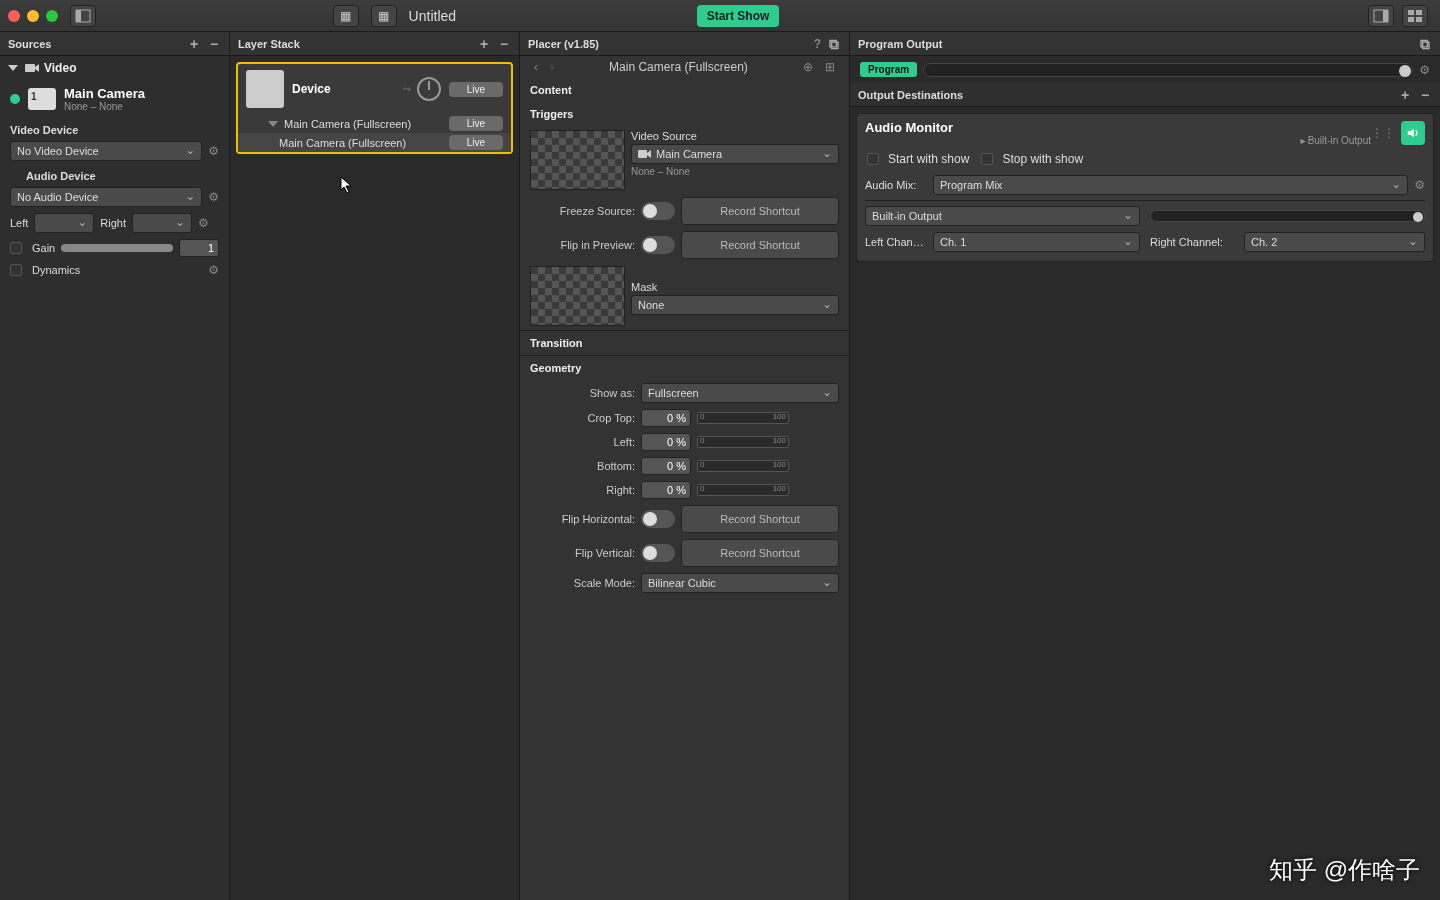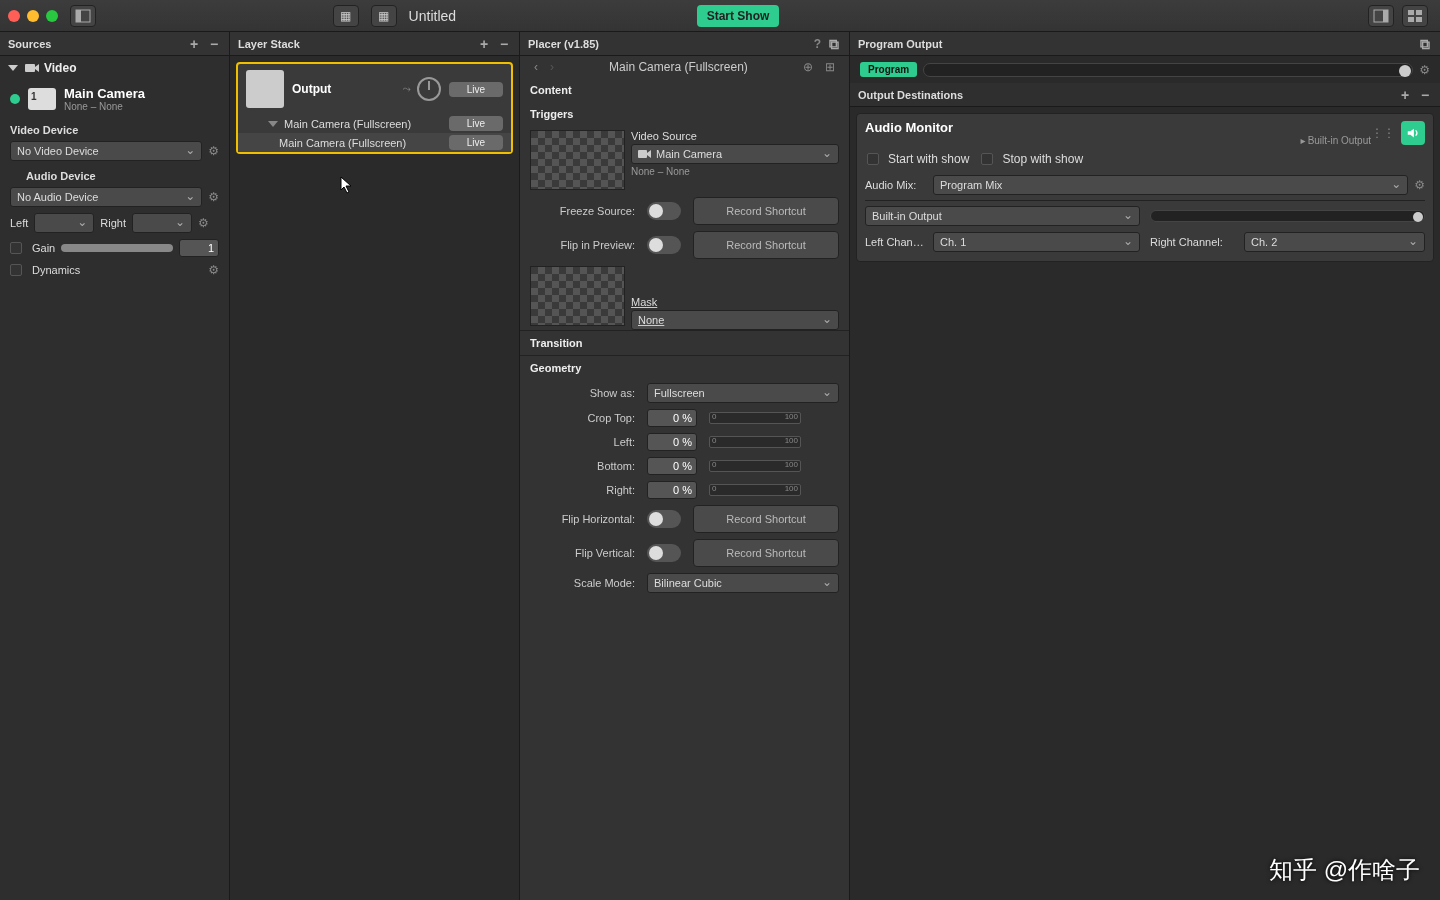--- a/index.html
+++ b/index.html
@@ -53,21 +53,21 @@
 .layer-row { display:flex; align-items:center; padding:2px 8px 2px 30px; font-size:11px; color:#ddd; }
 .layer-row .disclosure{border-top-color:#888; margin-right:6px;}
 .layer-row .spacer{flex:1;}
 
 .insp-nav { display:flex; align-items:center; padding:4px 8px; color:#ccc; font-size:12px; }
 .insp-nav .arrow{color:#888; padding:0 6px;}
 .insp-nav .spacer{flex:1;}
 .section-label { padding:6px 10px; font-weight:700; font-size:11px; color:#eee; }
 .section { border-top:1px solid #222; }
 .thumb-checker { width:95px; height:60px; margin:4px 0 4px 10px; background: repeating-conic-gradient(#555 0 25%, #3a3a3a 0 50%) 0 0/14px 14px; border:1px solid #222;}
-.insp-row { display:flex; align-items:center; padding:3px 10px; gap:12px;}
+.insp-row { display:flex; align-items:center; padding:3px 10px; gap:6px;}
 .insp-row .rl { width:105px; text-align:right; color:#ccc; font-size:11px;}
 .toggle { width:34px; height:18px; background:#555; border-radius:9px; position:relative;}
 .toggle::after{content:""; position:absolute; left:2px; top:2px; width:14px; height:14px; background:#ddd; border-radius:50%;}
 .shortcut-btn { flex:1; height:28px; background:#4a4a4a; border:1px solid #222; border-radius:4px; color:#bbb; font-size:11px; display:flex; align-items:center; justify-content:center;}
 .mini-slider { width:92px; height:12px; background:#2a2a2a; border:1px solid #555; border-radius:2px; position:relative; font-size:8px; color:#888;}
 .mini-slider .t0{position:absolute; left:2px; top:-1px;} .mini-slider .t1{position:absolute; right:2px; top:-1px;}
 
 .prog-bar { display:flex; align-items:center; padding:6px 10px; gap:6px;}
 .prog-badge { background:#2ecc8f; color:#111; font-size:10px; padding:2px 8px; border-radius:3px; font-weight:600;}
 .prog-track { flex:1; height:14px; background:#222; border:1px solid #444; border-radius:7px; position:relative;}
@@ -193,21 +193,21 @@
   <div class="panel-head">
     <span>Layer Stack</span>
     <span class="spacer"></span>
     <span class="pm">+</span>
     <span class="pm">−</span>
   </div>
   <div class="layer-card">
     <div class="layer-top">
       <div class="avatar"></div>
       <div style="flex:1">
-        <div style="font-weight:700;color:#fff">Output</div>
+        <div style="font-weight:700;color:#fff">Device</div>
       </div>
       <span style="color:#888;font-size:10px;margin-right:6px">⤳</span>
       <div class="dial"></div>
       <span class="live-badge">Live</span>
     </div>
     <div class="layer-row">
       <span class="disclosure"></span>
       <span>Main Camera (Fullscreen)</span>
       <span class="spacer"></span>
       <span class="live-badge">Live</span>
@@ -259,21 +259,21 @@
   <div class="insp-row">
     <span class="rl">Freeze Source:</span>
     <div class="toggle"></div>
     <div class="shortcut-btn">Record Shortcut</div>
   </div>
   <div class="insp-row">
     <span class="rl">Flip in Preview:</span>
     <div class="toggle"></div>
     <div class="shortcut-btn">Record Shortcut</div>
   </div>
-  <div style="display:flex; align-items:flex-end;text-decoration:underline;">
+  <div style="display:flex; align-items:center;">
     <div class="thumb-checker"></div>
     <div style="flex:1; padding:4px 10px 0 6px">
       <div class="lbl">Mask</div>
       <div class="select" style="margin-top:2px">
             <span>None</span>
           </div>
     </div>
   </div>
 
   <div class="section">

